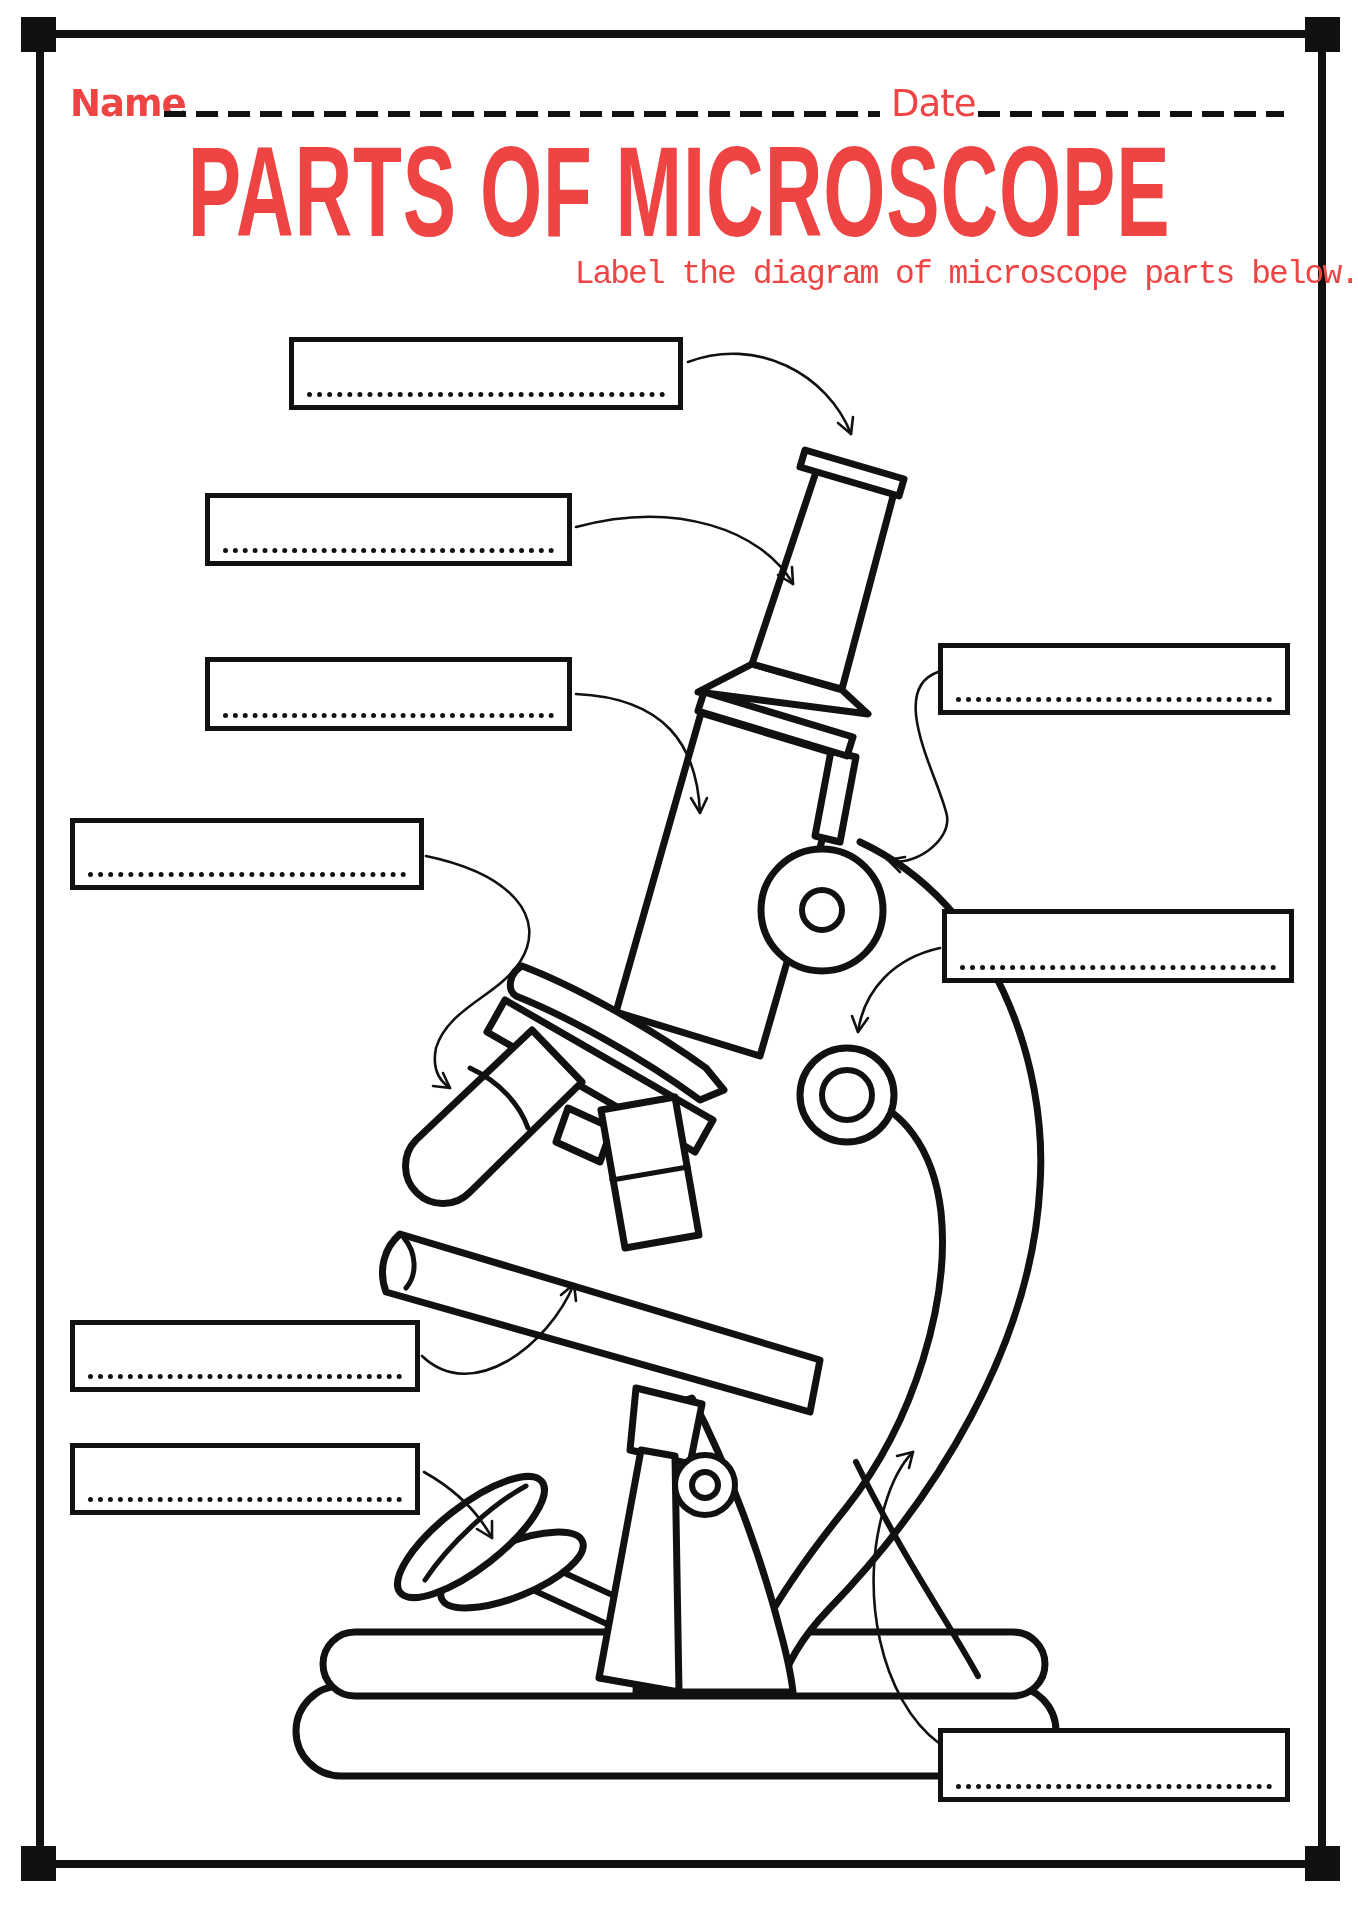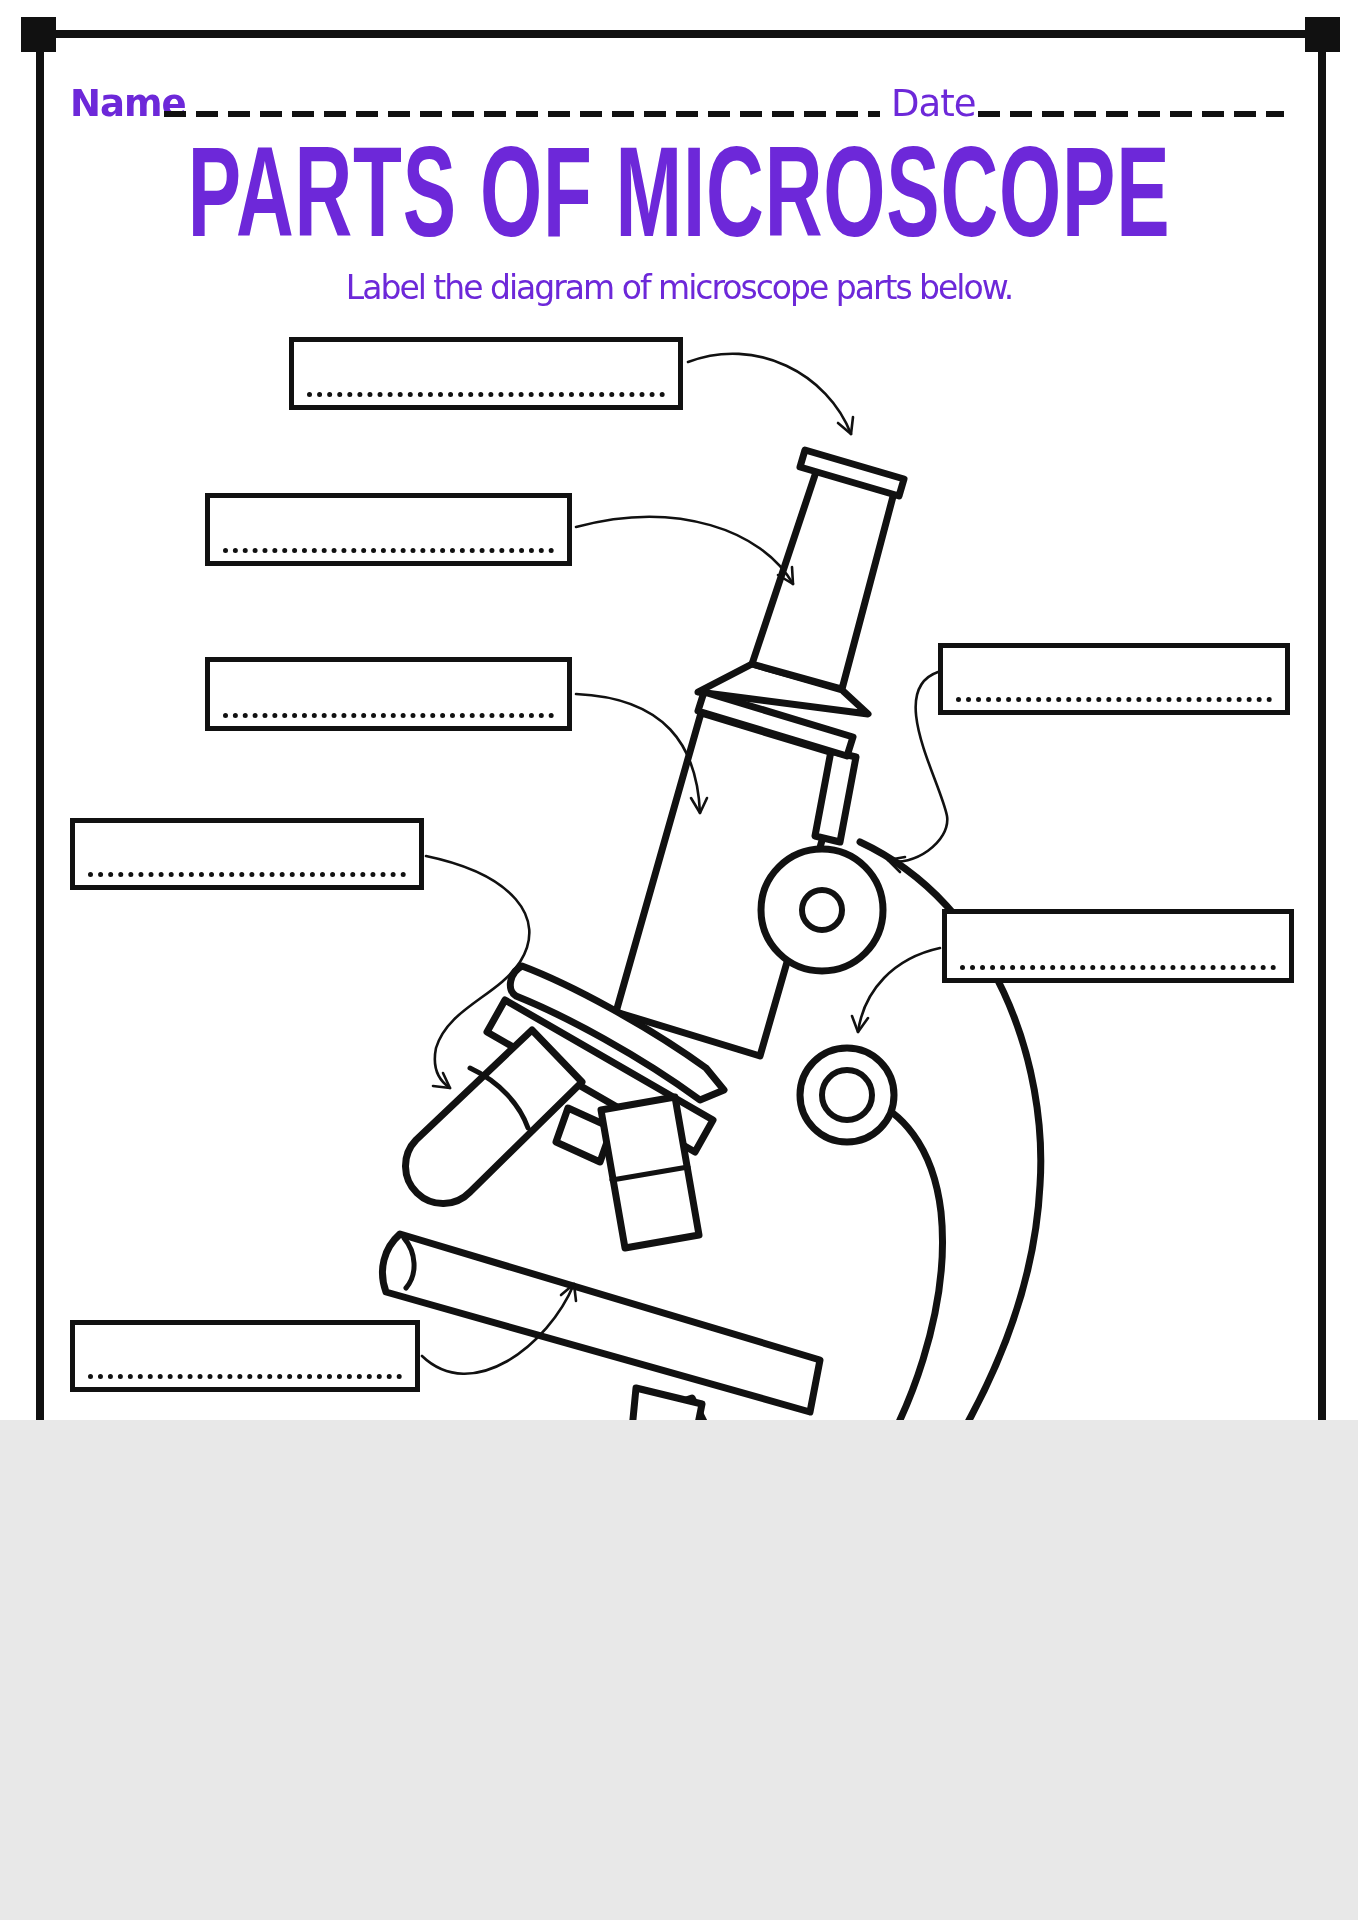--- a/index.html
+++ b/index.html
@@ -1,29 +1,29 @@
 <!DOCTYPE html>
 <html><head>
 <meta charset="utf-8">
 <style>
   html,body{margin:0;padding:0;background:#e8e8e8;}
-  #page{position:relative;width:1358px;height:1420px;background:#ffffff;overflow:hidden;
-        font-family:"DejaVu Sans",sans-serif;color:#6d28d9;}
+  #page{position:relative;width:1358px;height:1920px;background:#ffffff;overflow:hidden;
+        font-family:"DejaVu Sans",sans-serif;color:#ef4444;}
   #art{position:absolute;left:0;top:0;width:1358px;height:1920px;}
   .txt{position:absolute;white-space:nowrap;}
   #name-label{left:70px;top:82px;font-size:37px;font-weight:bold;letter-spacing:-1px;}
   #date-label{left:891px;top:82px;font-size:37px;font-weight:normal;letter-spacing:-1px;}
   .writeline{position:absolute;height:6px;
      background:repeating-linear-gradient(90deg,#111 0 22px,rgba(0,0,0,0) 22px 32px);}
   #name-line{left:164px;top:111px;width:716px;}
   #date-line{left:978px;top:111px;width:306px;}
   #title{left:0;right:0;top:118px;text-align:center;font-family:"Liberation Sans",sans-serif;
          font-weight:bold;font-size:100px;letter-spacing:1px;
          transform:scale(0.80,1.28);transform-origin:50% 0;}
-  #subtitle{left:0;right:0;top:268px;text-align:center;font-size:33px;letter-spacing:-2px;}
+  #subtitle{left:0;right:0;top:256px;text-align:right;font-size:33px;letter-spacing:-2px;font-family:Liberation Mono, monospace;}
   .abox{position:absolute;box-sizing:border-box;border:5px solid #111;background:#fff;}
   .abox .dots{position:absolute;left:13px;right:13px;bottom:8px;height:0;
               border-bottom:5px dotted #111;}
   .abox .fill{position:absolute;inset:0;color:#111;font-size:28px;padding:8px 14px;}
   
   #b1{left:289px;top:337px;width:394px;height:73px;}
   #b2{left:205px;top:493px;width:367px;height:73px;}
   #b3{left:205px;top:657px;width:367px;height:74px;}
   #b4{left:70px; top:818px;width:354px;height:72px;}
   #b5{left:938px;top:643px;width:352px;height:72px;}

